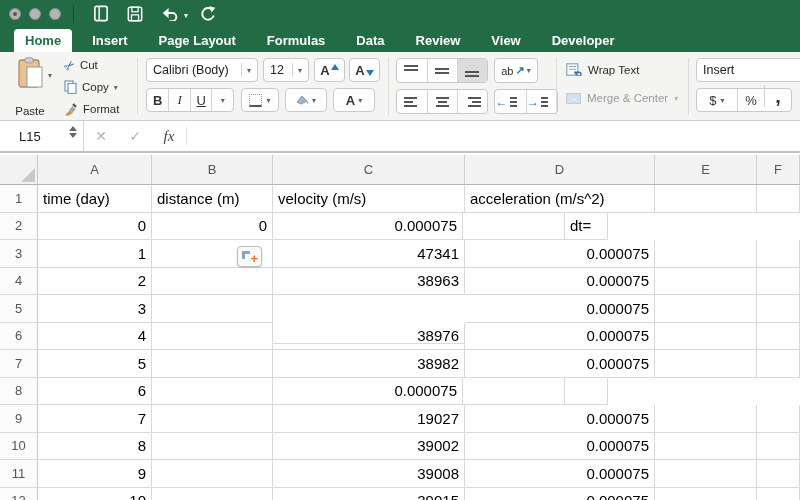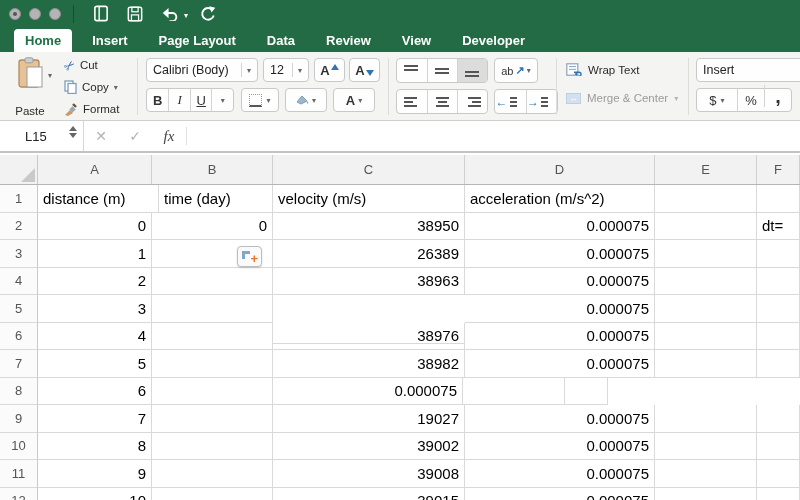--- a/index.html
+++ b/index.html
@@ -64,21 +64,21 @@
   .wrapcmd .rlabel { white-space:nowrap; }
   .muted .rlabel { color:#9b9b9b; }
   .mergebox { width:15px; height:11px; background:#bcd6ea; border:1px solid #9db8cc; color:#fff; font-size:9px; line-height:9px; text-align:center; opacity:.6; }
 
   
   .comma-g { font-size:20px; font-weight:700; color:#333; transform:translateY(-4px); }
   .dollar-seg { gap:4px; font-size:13px; color:#333; }
 
   
   .formularow { position:absolute; left:0; top:121px; width:800px; height:32px; background:#fff; border-bottom:2px solid #c2c2c2; display:flex; align-items:center; }
-  .namebox { width:84px; height:100%; border-right:1px solid #d6d6d6; display:flex; align-items:center; padding-left:25px; font-size:13px; color:#222; position:relative; }
+  .namebox { width:84px; height:100%; border-right:1px solid #d6d6d6; display:flex; align-items:center; padding-left:19px; font-size:13px; color:#222; position:relative; }
   .stepper { position:absolute; right:6px; top:5px; display:flex; flex-direction:column; gap:2px; }
   .stepper i { width:0; height:0; border-left:4px solid transparent; border-right:4px solid transparent; }
   .stepper .up { border-bottom:5px solid #666; }
   .stepper .dn { border-top:5px solid #666; }
   .fbtn { width:34px; text-align:center; color:#b3b3b3; font-size:14px; }
   .fx { font-family:"Liberation Serif",serif; font-style:italic; font-size:15px; color:#444; width:34px; text-align:center; }
   .fx-sep { width:1px; height:18px; background:#e0e0e0; }
   .formula-input { flex:1; height:100%; }
 
   
@@ -134,20 +134,21 @@
           <path d="M14.5 5.5 A6.2 6.2 0 1 0 15.6 11" fill="none" stroke="#fff" stroke-width="2"></path>
           <polygon points="10.8,1.2 17.3,2.8 13.2,8" fill="#fff"></polygon>
         </svg>
     </span>
   </div>
 
   <div class="tabrow">
       <div class="tab active">Home</div>
       <div class="tab">Insert</div>
       <div class="tab">Page Layout</div>
+      <div class="tab">Formulas</div>
       <div class="tab">Data</div>
       <div class="tab">Review</div>
       <div class="tab">View</div>
       <div class="tab">Developer</div>
     </div>
 
   <div class="ribbon">
 
     <div class="paste">
       <svg width="27" height="32" viewBox="0 0 27 32">
@@ -341,41 +342,40 @@
       <div class="colhead" style="width: 121px;">B</div>
       <div class="colhead" style="width: 192px;">C</div>
       <div class="colhead" style="width: 190px;">D</div>
       <div class="colhead" style="width: 102px;">E</div>
       <div class="colhead" style="width: 43px;">F</div>
     </div>
 
   <div class="gridbody">
       <div class="grow">
         <div class="rowhead">1</div>
+        <div class="cell" style="width: 114px;">time (day)</div>
         <div class="cell" style="width: 121px;">distance (m)</div>
-        <div class="cell" style="width: 114px;">time (day)</div>
         <div class="cell" style="width: 192px;">velocity (m/s)</div>
         <div class="cell" style="width: 190px;">acceleration (m/s^2)</div>
         <div class="cell" style="width: 102px;"></div>
         <div class="cell" style="width: 43px;"></div>
       </div>
       <div class="grow">
         <div class="rowhead">2</div>
         <div class="cell num" style="width: 114px;">0</div>
         <div class="cell num" style="width: 121px;">0</div>
-        <div class="cell num" style="width: 192px;">38950</div>
         <div class="cell num" style="width: 190px;">0.000075</div>
         <div class="cell" style="width: 102px;"></div>
         <div class="cell" style="width: 43px;">dt=</div>
       </div>
       <div class="grow">
         <div class="rowhead">3</div>
         <div class="cell num" style="width: 114px;">1</div>
         <div class="cell" style="width: 121px;"></div>
-        <div class="cell num" style="width: 192px;">26389</div>
+        <div class="cell num" style="width: 192px;">47341</div>
         <div class="cell num" style="width: 190px;">0.000075</div>
         <div class="cell" style="width: 102px;"></div>
         <div class="cell" style="width: 43px;"></div>
       </div>
       <div class="grow">
         <div class="rowhead">4</div>
         <div class="cell num" style="width: 114px;">2</div>
         <div class="cell" style="width: 121px;"></div>
         <div class="cell num" style="width: 192px;">38963</div>
         <div class="cell num" style="width: 190px;">0.000075</div>

